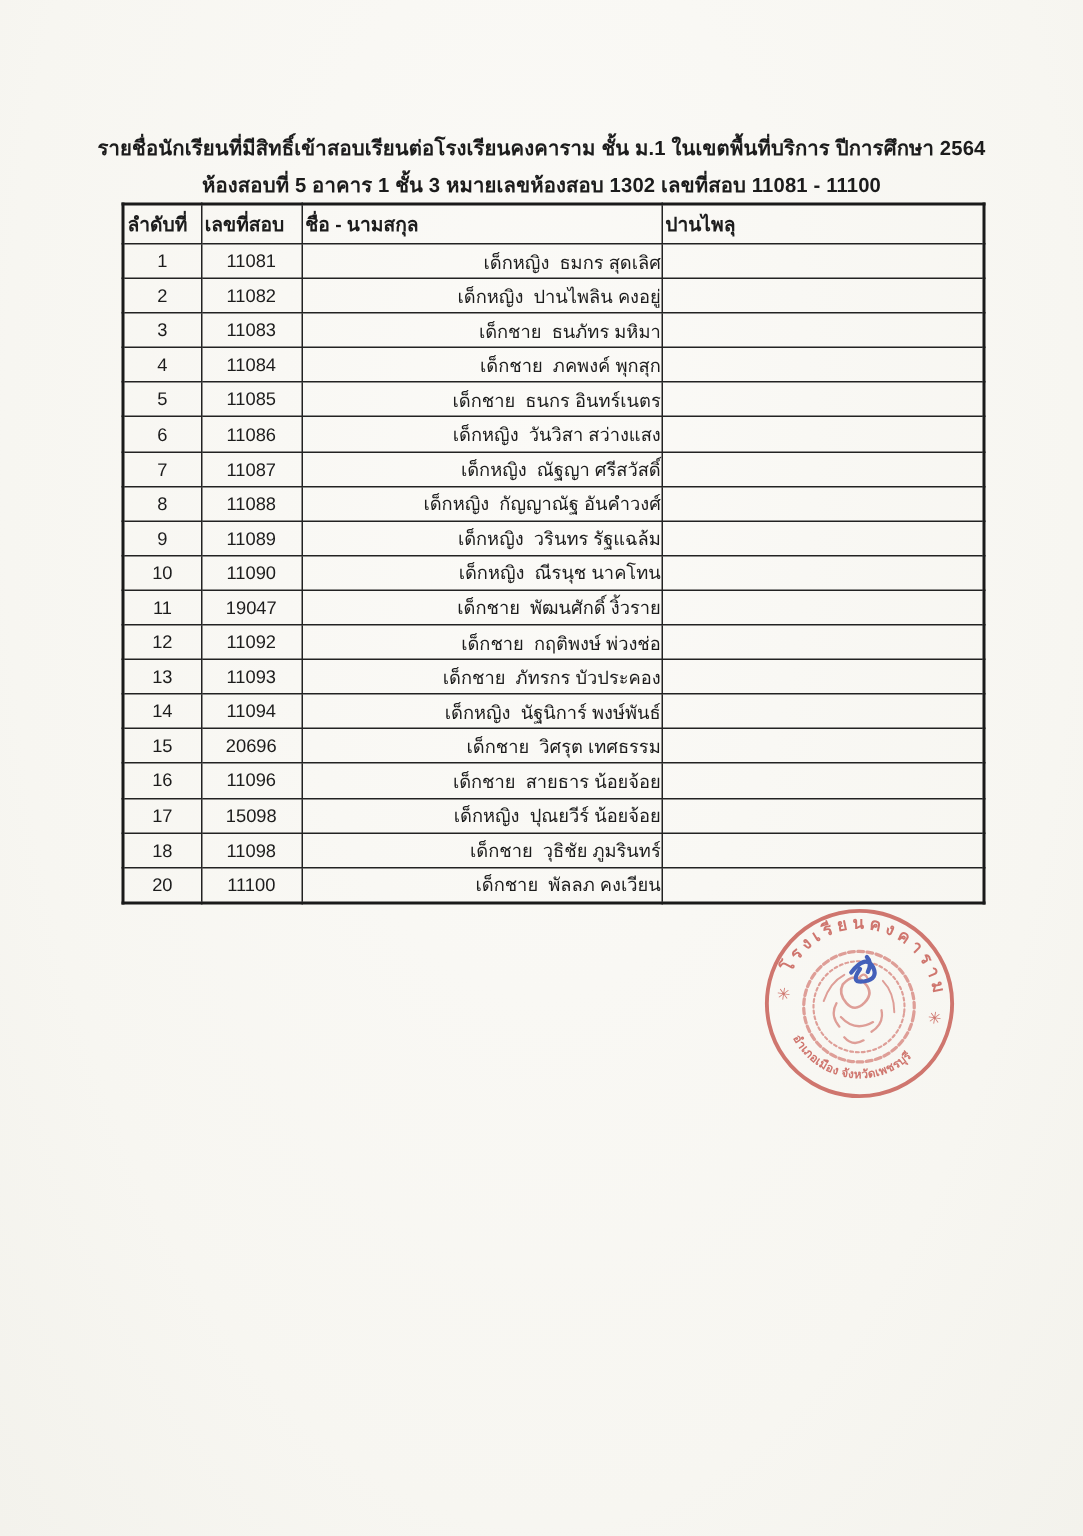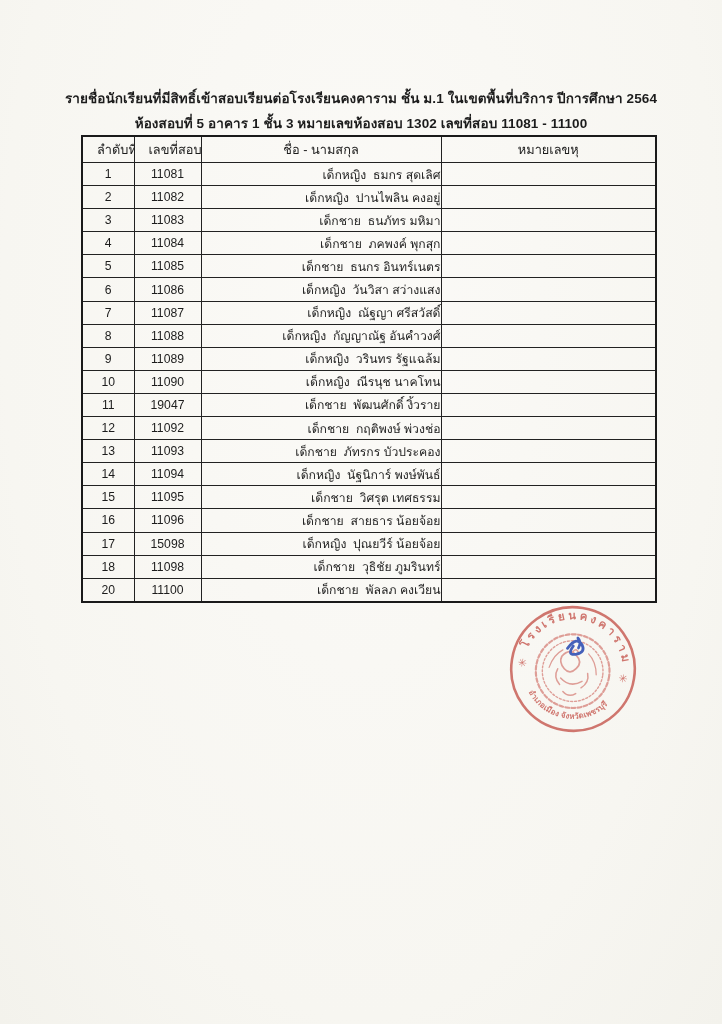--- a/index.html
+++ b/index.html
@@ -41,23 +41,23 @@
   table.roster th, table.roster td{
     border:1.5px solid #222;
     color:#1c1c1c;
     overflow:hidden;
     white-space:nowrap;
   }
   table.roster{border:2px solid #1a1a1a;}
   table.roster th{
     height:25px;
     font-size:12.8px;
-    font-weight:normal;
-    text-align:center;
-    padding:0 14px;
+    font-weight:bold;
+    text-align:left;
+    padding:0 2px;
   }
   table.roster td{
     height:22.1px;
     font-size:12.2px;
     padding:0;
   }
   td.cell-no, td.cell-exam{text-align:center;}
   td.cell-name{padding-left:6px;text-align:right;}
   td.cell-name .given{
     display:inline-block;
@@ -90,21 +90,21 @@
       <col class="c-no">
         <col class="c-exam">
         <col class="c-name">
         <col class="c-remark">
     </colgroup>
     <thead>
       <tr>
         <th>ลำดับที่</th>
         <th>เลขที่สอบ</th>
         <th>ชื่อ - นามสกุล</th>
-        <th>หมายเลขหุ</th>
+        <th>ปานไพลุ</th>
       </tr>
     </thead>
     <tbody>
     <tr>
       <td class="cell-no">1</td>
       <td class="cell-exam">11081</td>
       <td class="cell-name">
         <span class="given">เด็กหญิง&nbsp; ธมกร</span>
         <span class="surname">สุดเลิศ</span>
       </td>
@@ -236,21 +236,21 @@
       <td class="cell-exam">11094</td>
       <td class="cell-name">
         <span class="given">เด็กหญิง&nbsp; นัฐนิการ์</span>
         <span class="surname">พงษ์พันธ์</span>
       </td>
       <td class="cell-remark"></td>
     </tr>
 
     <tr>
       <td class="cell-no">15</td>
-      <td class="cell-exam">11095</td>
+      <td class="cell-exam">20696</td>
       <td class="cell-name">
         <span class="given">เด็กชาย&nbsp; วิศรุต</span>
         <span class="surname">เทศธรรม</span>
       </td>
       <td class="cell-remark"></td>
     </tr>
 
     <tr>
       <td class="cell-no">16</td>
       <td class="cell-exam">11096</td>

